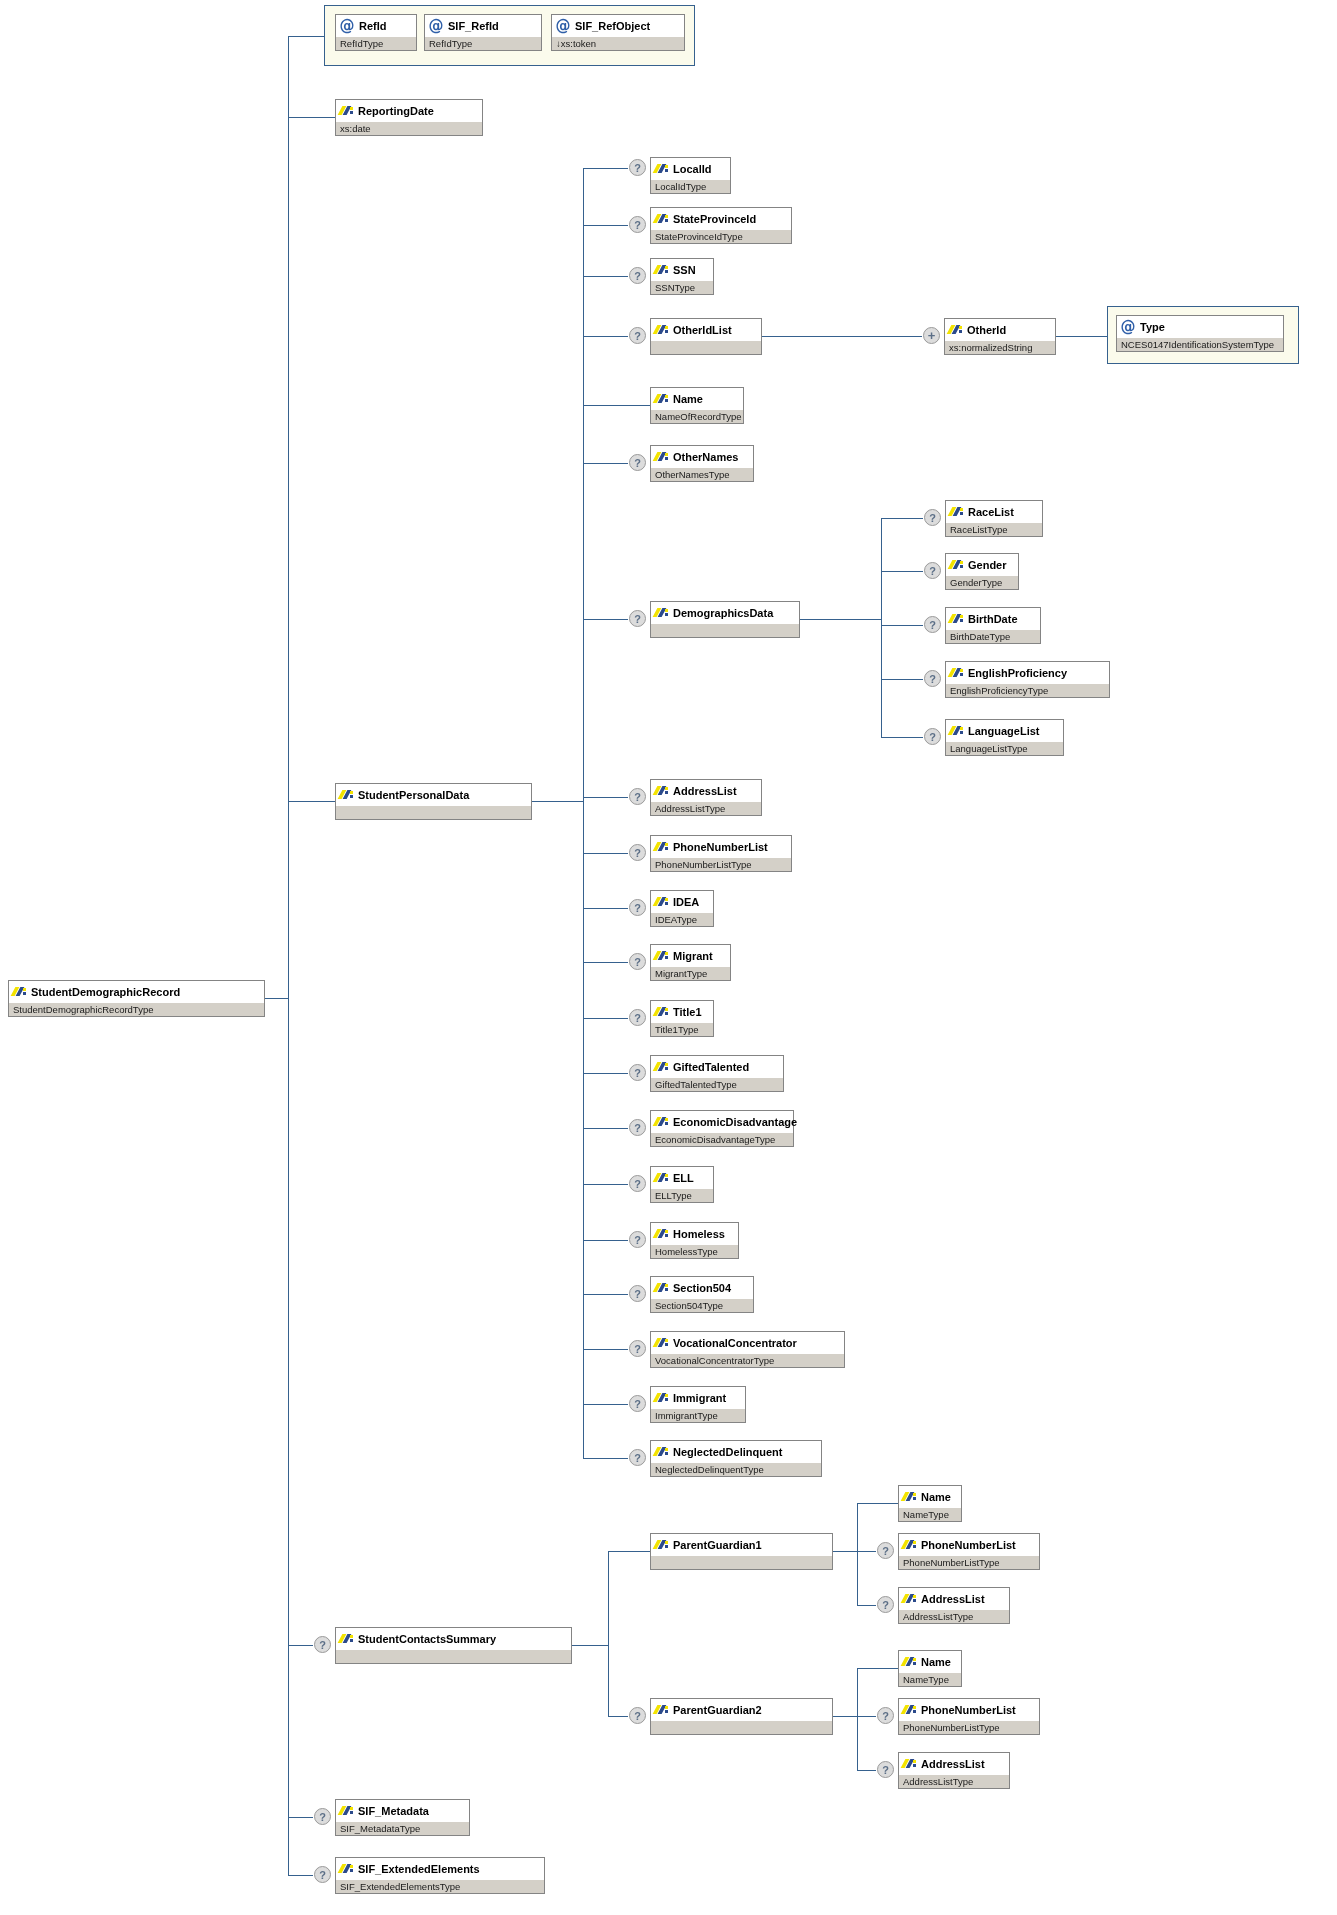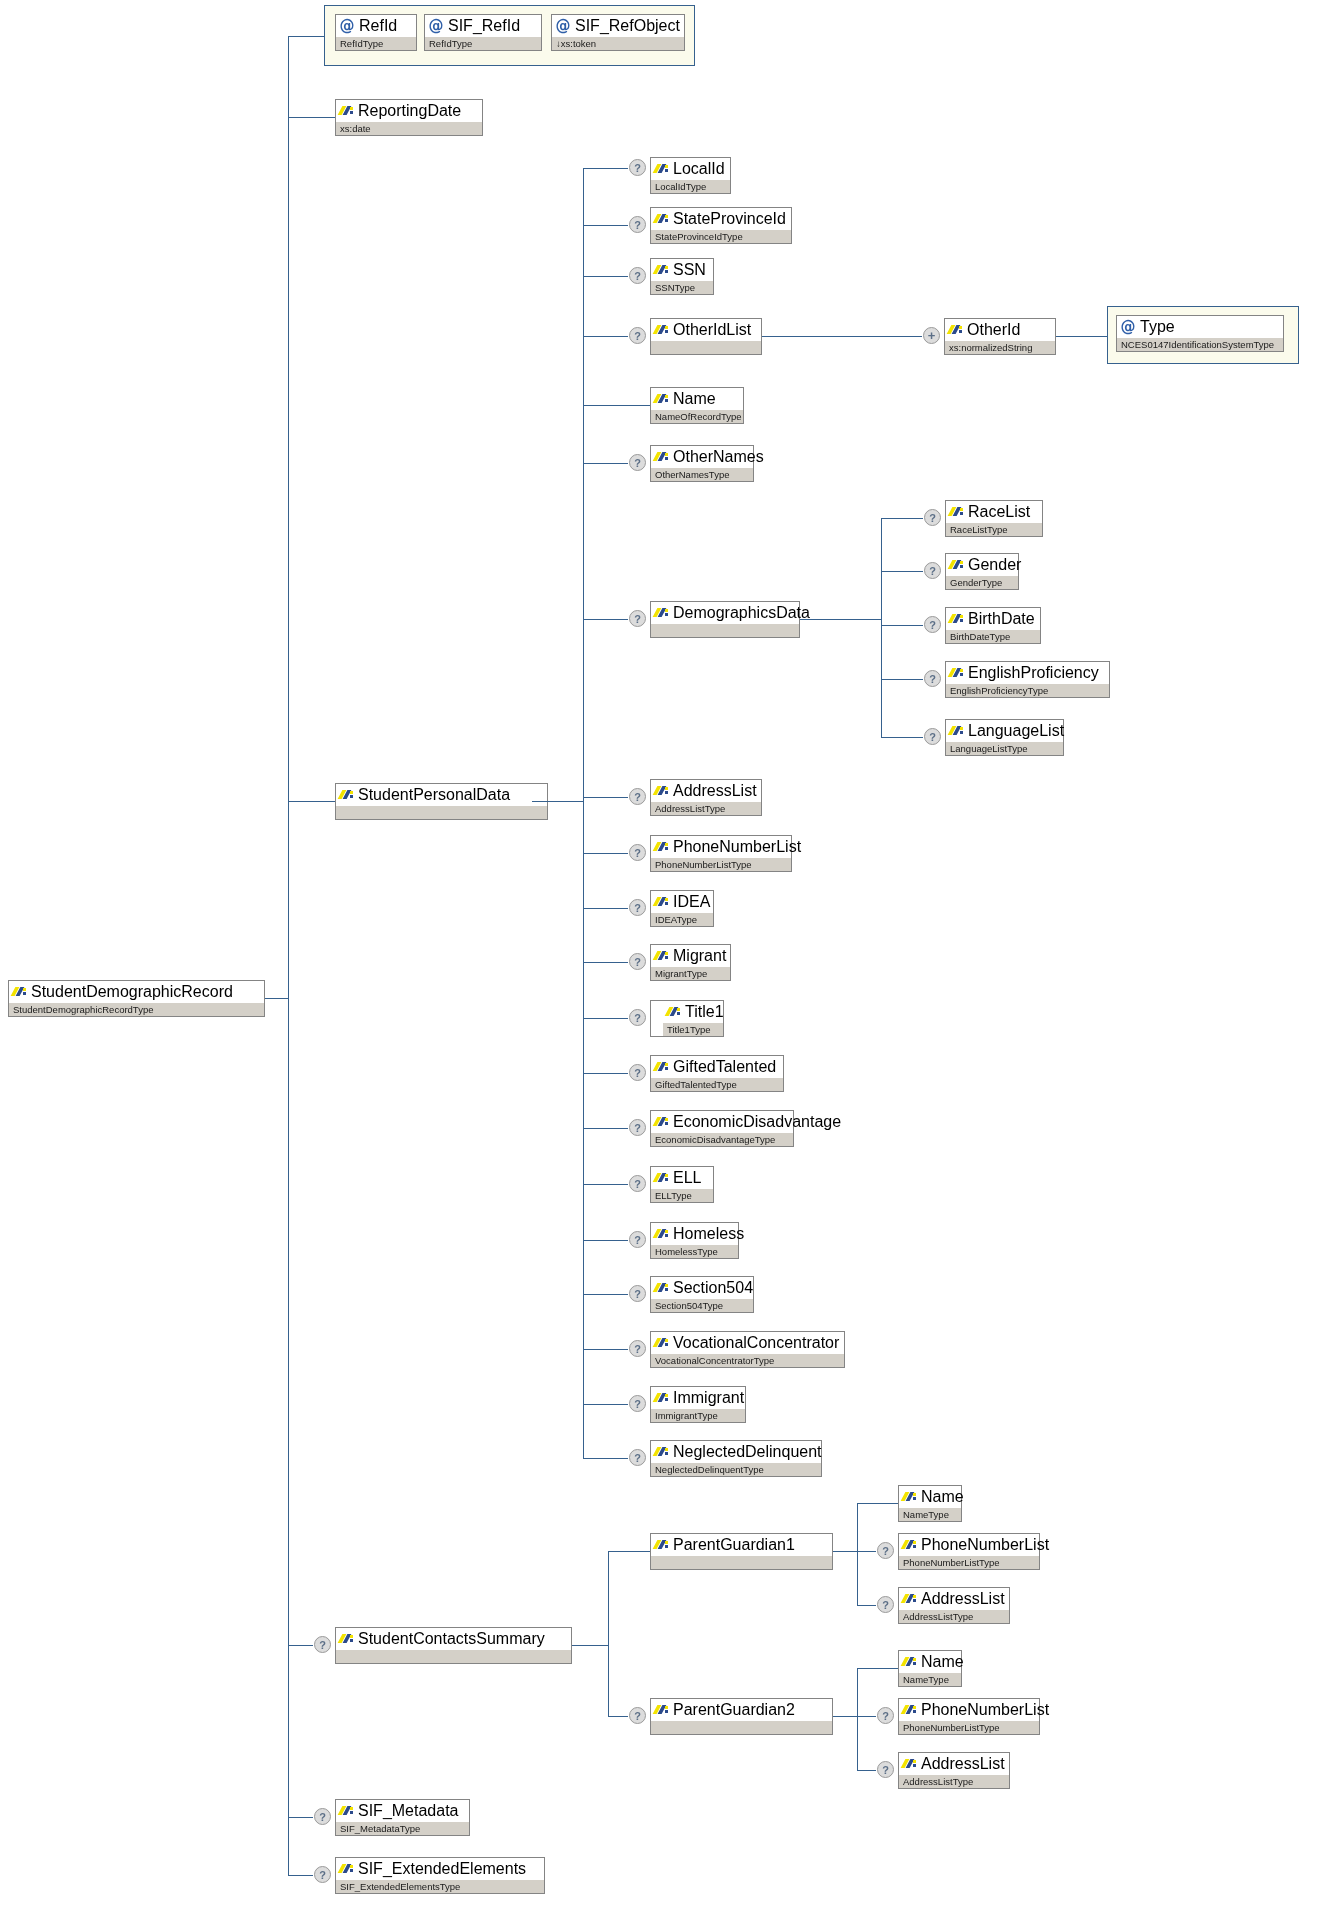--- a/index.html
+++ b/index.html
@@ -16,21 +16,21 @@
   .node{position:absolute;box-sizing:border-box;border:1px solid #848484;background:#fff;}
   .node .hdr{
     box-sizing:border-box;
     background:#ffffff;
     padding:2px 6px 2px 3px;
     white-space:nowrap;
     display:flex;align-items:center;
     height:21px;
   }
   .node .nm{
-    font-size:16px;font-weight:normal;color:#000;
+    font-size:11px;font-weight:bold;color:#000;
     letter-spacing:0px;line-height:14px;
   }
   .node .typ{
     box-sizing:border-box;
     background:#d4d0c8;
     border-top:1px solid #ffffff;
     font-size:9.5px;color:#1a1a1a;
     padding:1px 4px 1px 4px;
     white-space:nowrap;
     height:14px;line-height:12px;
@@ -122,21 +122,21 @@
           <i class="b1"></i>
           <i class="b2"></i>
           <i class="b3"></i>
           <i class="b4"></i>
         </span>
         <span class="nm">ReportingDate</span>
       </div>
       <div class="typ">xs:date</div>
     </div>
     <div class="ln lnh" style="left: 288px; top: 117px; width: 47px; height: 1px;"></div>
-    <div class="node empty" style="left: 335px; top: 783px; width: 213px;">
+    <div class="node empty" style="left: 335px; top: 783px; width: 197px;">
       <div class="hdr">
         <span class="eicon">
           <i class="b1"></i>
           <i class="b2"></i>
           <i class="b3"></i>
           <i class="b4"></i>
         </span>
         <span class="nm">StudentPersonalData</span>
       </div>
       <div class="typ"></div>
@@ -332,21 +332,21 @@
           <i class="b2"></i>
           <i class="b3"></i>
           <i class="b4"></i>
         </span>
         <span class="nm">Migrant</span>
       </div>
       <div class="typ">MigrantType</div>
     </div>
     <div class="mark" style="left: 629px; top: 953px;">?</div>
     <div class="ln lnh" style="left: 583px; top: 962px; width: 45px; height: 1px;"></div>
-    <div class="node" style="left: 650px; top: 1000px; width: 74px; padding-left: 12px;">
+    <div class="node" style="left: 650px; top: 1000px; width: 64px;">
       <div class="hdr">
         <span class="eicon">
           <i class="b1"></i>
           <i class="b2"></i>
           <i class="b3"></i>
           <i class="b4"></i>
         </span>
         <span class="nm">Title1</span>
       </div>
       <div class="typ">Title1Type</div>

